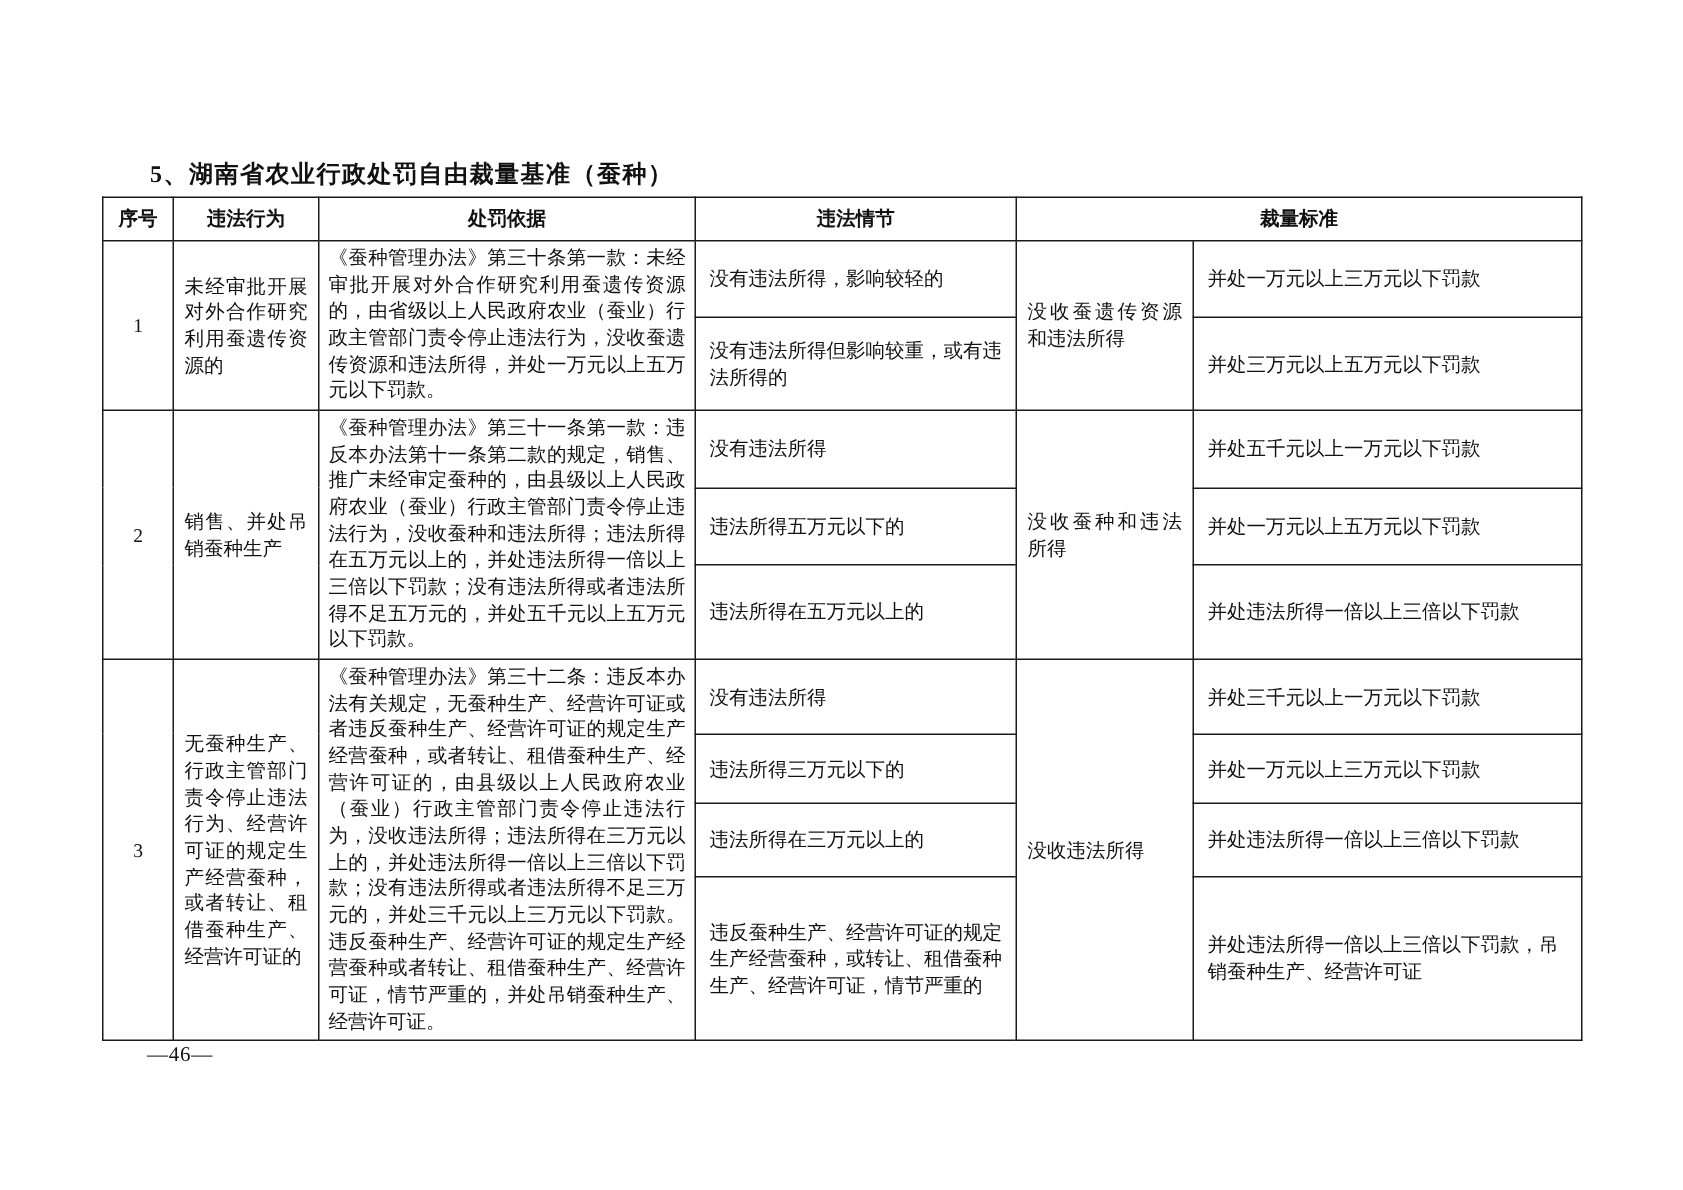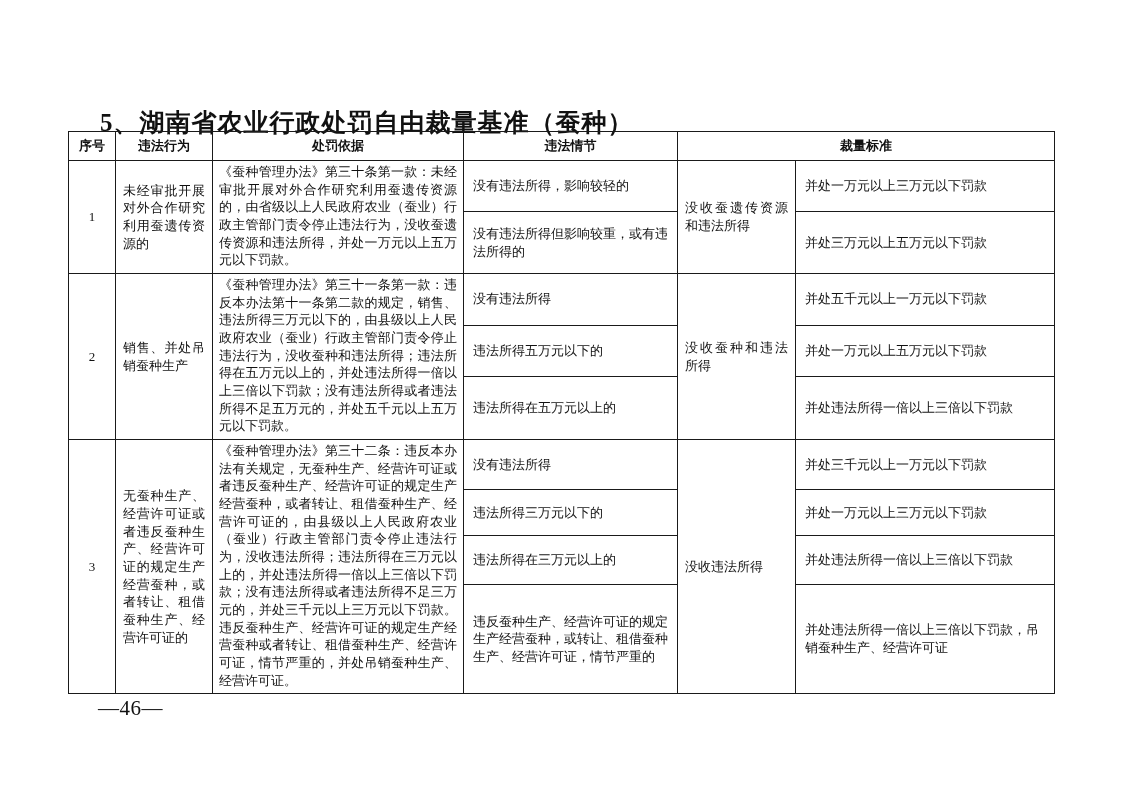--- a/index.html
+++ b/index.html
@@ -12,21 +12,21 @@
     height: 793px;
     position: relative;
     font-family: "Liberation Serif", "DejaVu Serif", serif;
     color: #111111;
     overflow: hidden;
   }
   .page-title {
     position: absolute;
     left: 100px;
     top: 106px;
-    font-size: 25px;
+    font-size: 16px;
     font-weight: bold;
     letter-spacing: 1px;
     white-space: nowrap;
   }
   table.penalty-table {
     position: absolute;
     left: 68px;
     top: 131px;
     width: 986px;
     border-collapse: collapse;
@@ -81,21 +81,21 @@
   }
   td.col-fine {
     vertical-align: middle;
     text-align: left;
     padding: 4px 9px;
   }
   .page-footer {
     position: absolute;
     left: 98px;
     top: 696px;
-    font-size: 21px;
+    font-size: 14px;
     letter-spacing: 0.5px;
   }
 </style>
 </head>
 <body>
 
 <div class="page-title">5、湖南省农业行政处罚自由裁量基准（蚕种）</div>
 
 <table class="penalty-table">
   <colgroup>
@@ -124,36 +124,36 @@
         <td class="col-confiscation" rowspan="2">没收蚕遗传资源和违法所得</td>
         <td class="col-fine">并处一万元以上三万元以下罚款</td>
       </tr>
       <tr style="height: 58px;">
         <td class="col-circumstance">没有违法所得但影响较重，或有违法所得的</td>
         <td class="col-fine">并处三万元以上五万元以下罚款</td>
       </tr>
       <tr style="height: 49px;">
         <td class="col-index" rowspan="3">2</td>
         <td class="col-behavior" rowspan="3">销售、并处吊销蚕种生产</td>
-        <td class="col-basis" rowspan="3">《蚕种管理办法》第三十一条第一款：违反本办法第十一条第二款的规定，销售、违法所得三万元以下的，由县级以上人民政府农业（蚕业）行政主管部门责令停止违法行为，没收蚕种和违法所得；违法所得在五万元以上的，并处违法所得一倍以上三倍以下罚款；没有违法所得或者违法所得不足五万元的，并处五千元以上五万元以下罚款。</td>
+        <td class="col-basis" rowspan="3">《蚕种管理办法》第三十一条第一款：违反本办法第十一条第二款的规定，销售、推广未经审定蚕种的，由县级以上人民政府农业（蚕业）行政主管部门责令停止违法行为，没收蚕种和违法所得；违法所得在五万元以上的，并处违法所得一倍以上三倍以下罚款；没有违法所得或者违法所得不足五万元的，并处五千元以上五万元以下罚款。</td>
         <td class="col-circumstance">没有违法所得</td>
         <td class="col-confiscation" rowspan="3">没收蚕种和违法所得</td>
         <td class="col-fine">并处五千元以上一万元以下罚款</td>
       </tr>
       <tr style="height: 49px;">
         <td class="col-circumstance">违法所得五万元以下的</td>
         <td class="col-fine">并处一万元以上五万元以下罚款</td>
       </tr>
       <tr style="height: 60px;">
         <td class="col-circumstance">违法所得在五万元以上的</td>
         <td class="col-fine">并处违法所得一倍以上三倍以下罚款</td>
       </tr>
       <tr style="height: 48px;">
         <td class="col-index" rowspan="4">3</td>
-        <td class="col-behavior" rowspan="4">无蚕种生产、经营许可证或者违反蚕种生产、经营许可证的规定生产经营蚕种，或者转让、租借蚕种生产、经营许可证的</td>
+        <td class="col-behavior" rowspan="4">无蚕种生产、行政主管部门责令停止违法行为、经营许可证的规定生产经营蚕种，或者转让、租借蚕种生产、经营许可证的</td>
         <td class="col-basis" rowspan="4">《蚕种管理办法》第三十二条：违反本办法有关规定，无蚕种生产、经营许可证或者违反蚕种生产、经营许可证的规定生产经营蚕种，或者转让、租借蚕种生产、经营许可证的，由县级以上人民政府农业（蚕业）行政主管部门责令停止违法行为，没收违法所得；违法所得在三万元以上的，并处违法所得一倍以上三倍以下罚款；没有违法所得或者违法所得不足三万元的，并处三千元以上三万元以下罚款。违反蚕种生产、经营许可证的规定生产经营蚕种或者转让、租借蚕种生产、经营许可证，情节严重的，并处吊销蚕种生产、经营许可证。</td>
         <td class="col-circumstance">没有违法所得</td>
         <td class="col-confiscation" rowspan="4">没收违法所得</td>
         <td class="col-fine">并处三千元以上一万元以下罚款</td>
       </tr>
       <tr style="height: 45px;">
         <td class="col-circumstance">违法所得三万元以下的</td>
         <td class="col-fine">并处一万元以上三万元以下罚款</td>
       </tr>
       <tr style="height: 47px;">

